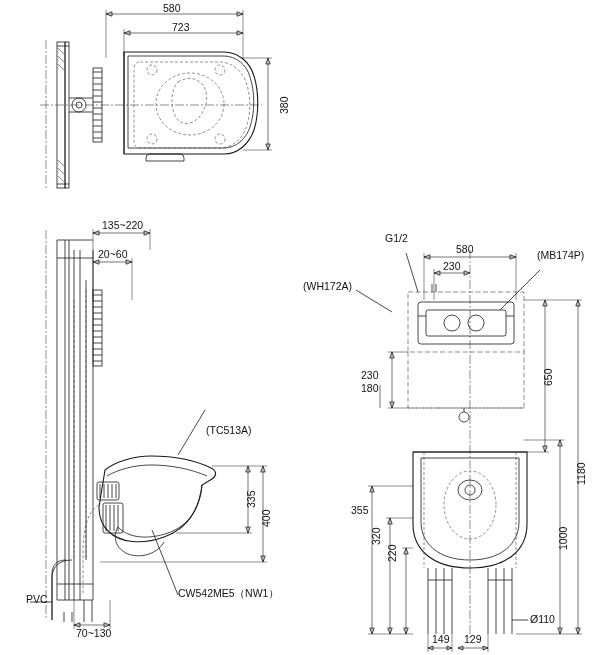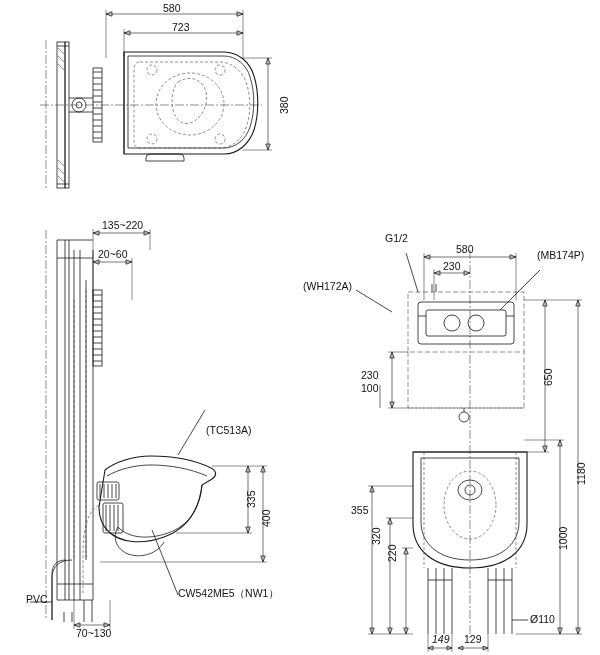--- a/index.html
+++ b/index.html
@@ -305,24 +305,24 @@
 <div class="lbl" style="left:178px;top:588px;">CW542ME5（NW1）</div>
 <div class="lbl" style="left:6px;top:594px;margin-left:20px;">PVC</div>
 
 <div class="lbl" style="left:385px;top:233px;">G1/2</div>
 <div class="lbl" style="left:303px;top:281px;">(WH172A)</div>
 <div class="lbl" style="left:537px;top:250px;">(MB174P)</div>
 
 <div class="lbl" style="left:456px;top:244px;">580</div>
 <div class="lbl" style="left:443px;top:261px;">230</div>
 <div class="lbl" style="left:361px;top:370px;">230</div>
-<div class="lbl" style="left:361px;top:383px;">100</div>
+<div class="lbl" style="left:361px;top:383px;">180</div>
 <div class="lbl v" style="left:543px;top:386px;">650</div>
 <div class="lbl v" style="left:576px;top:485px;">1180</div>
 <div class="lbl v" style="left:558px;top:550px;">1000</div>
 <div class="lbl" style="left:351px;top:505px;">355</div>
 <div class="lbl v" style="left:371px;top:545px;">320</div>
 <div class="lbl v" style="left:387px;top:562px;">220</div>
-<div class="lbl" style="left:432px;top:634px;font-style:italic;">149</div>
+<div class="lbl" style="left:432px;top:634px;">149</div>
 <div class="lbl" style="left:464px;top:634px;">129</div>
 <div class="lbl" style="left:530px;top:614px;">Ø110</div>
 
 </div>
 
 </body></html>

